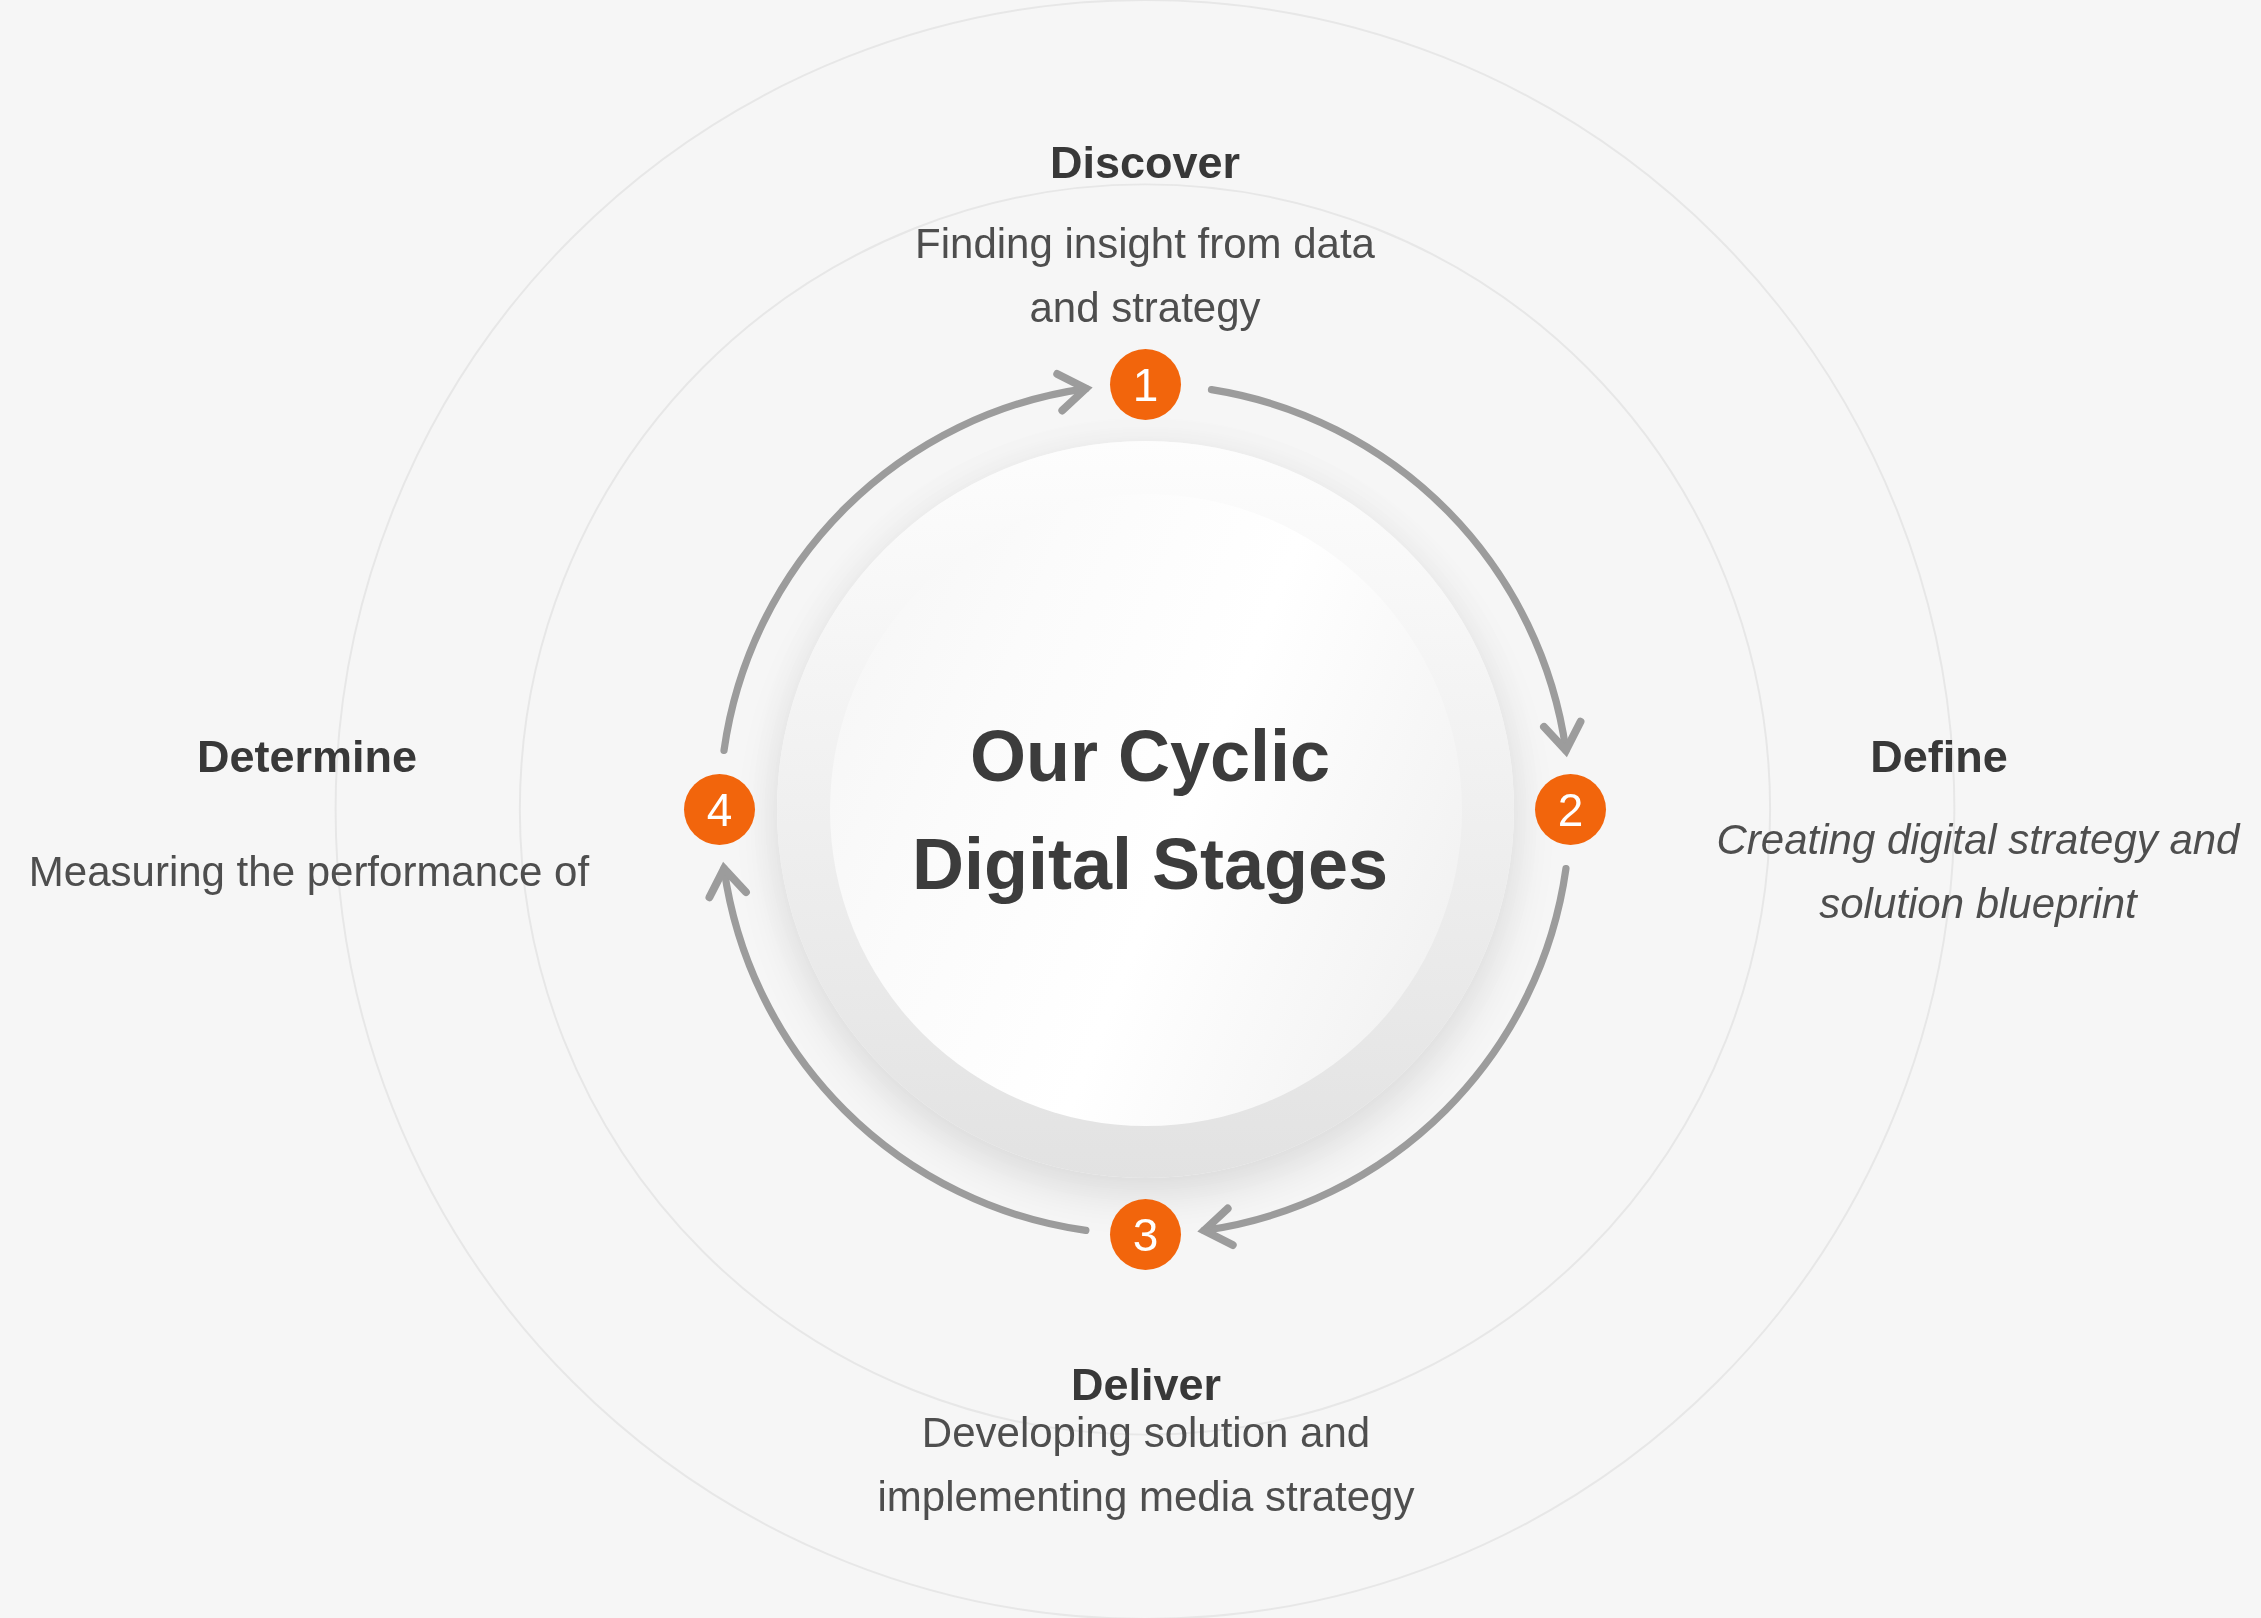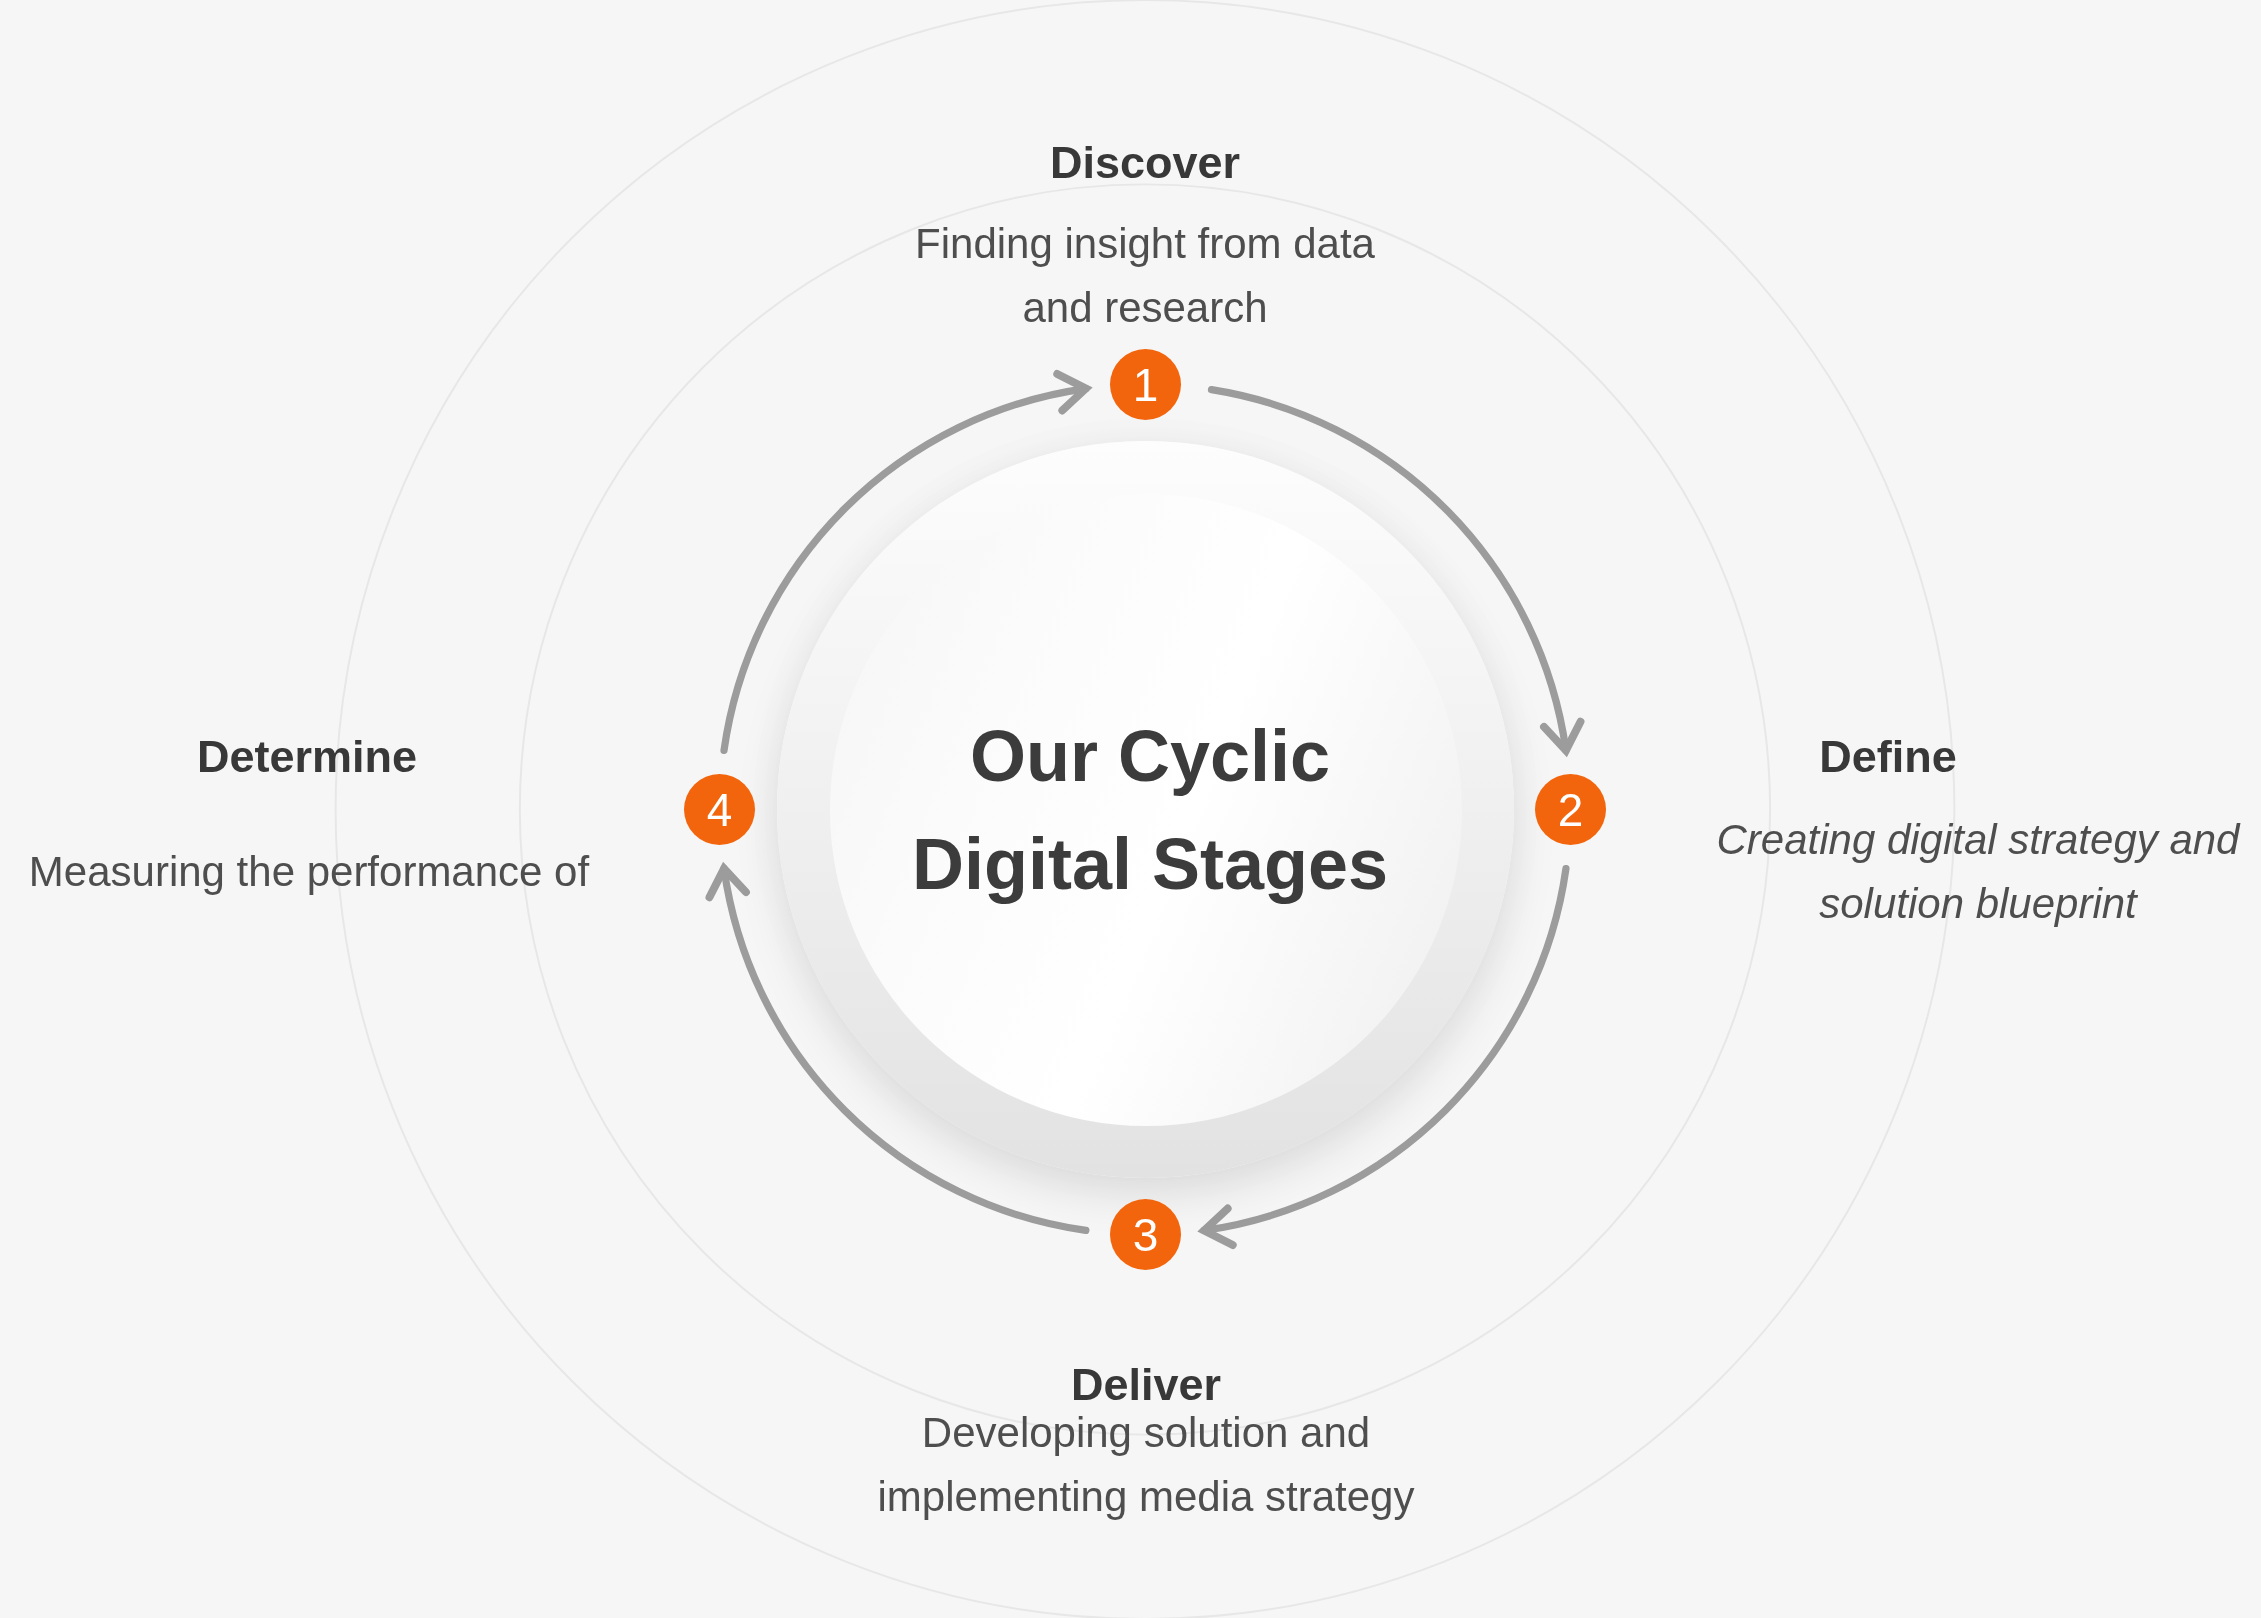--- a/index.html
+++ b/index.html
@@ -78,21 +78,21 @@
   }
   .stage-desc {
     position: absolute;
     transform: translate(-50%, -50%);
     font-size: 42px; font-weight: 400;
     color: var(--desc); line-height: 64px;
     text-align: center; white-space: nowrap;
   }
   .name-top    { left: 1145px; top: 163px; }
   .desc-top    { left: 1145px; top: 276px; }
-  .name-right  { left: 1888px; top: 757px; }
+  .name-right  { left: 1939px; top: 757px; }
   .desc-right  { left: 1978px; top: 872px; font-style: italic; }
   .name-bottom { left: 1146px; top: 1349px; margin-top: 36px; }
   .desc-bottom { left: 1146px; top: 1465px; }
   .name-left   { left: 307px;  top: 757px; }
   .desc-left   { left: 309px;  top: 872px; }
 </style>
 </head>
 <body>
 
 <div class="canvas">
@@ -123,21 +123,21 @@
   </div>
 
   <div class="badge badge-1">1</div>
   <div class="badge badge-2">2</div>
   <div class="badge badge-3">3</div>
   <div class="badge badge-4">4</div>
 
   <div class="stage-name name-top">Discover</div>
   <div class="stage-desc desc-top">
     <div>Finding insight from data</div>
-    <div>and research</div>
+    <div>and strategy</div>
   </div>
 
   <div class="stage-name name-right">Define</div>
   <div class="stage-desc desc-right">
     <div>Creating digital strategy and</div>
     <div>solution blueprint</div>
   </div>
 
   <div class="stage-name name-bottom">Deliver</div>
   <div class="stage-desc desc-bottom">

